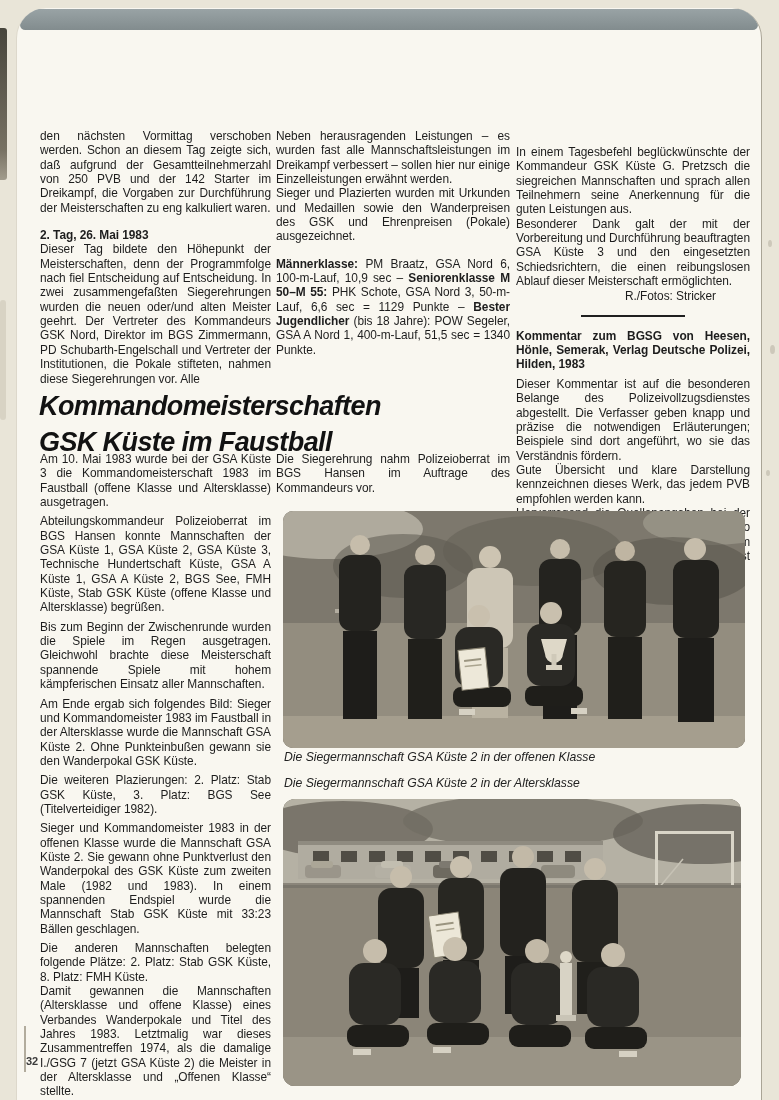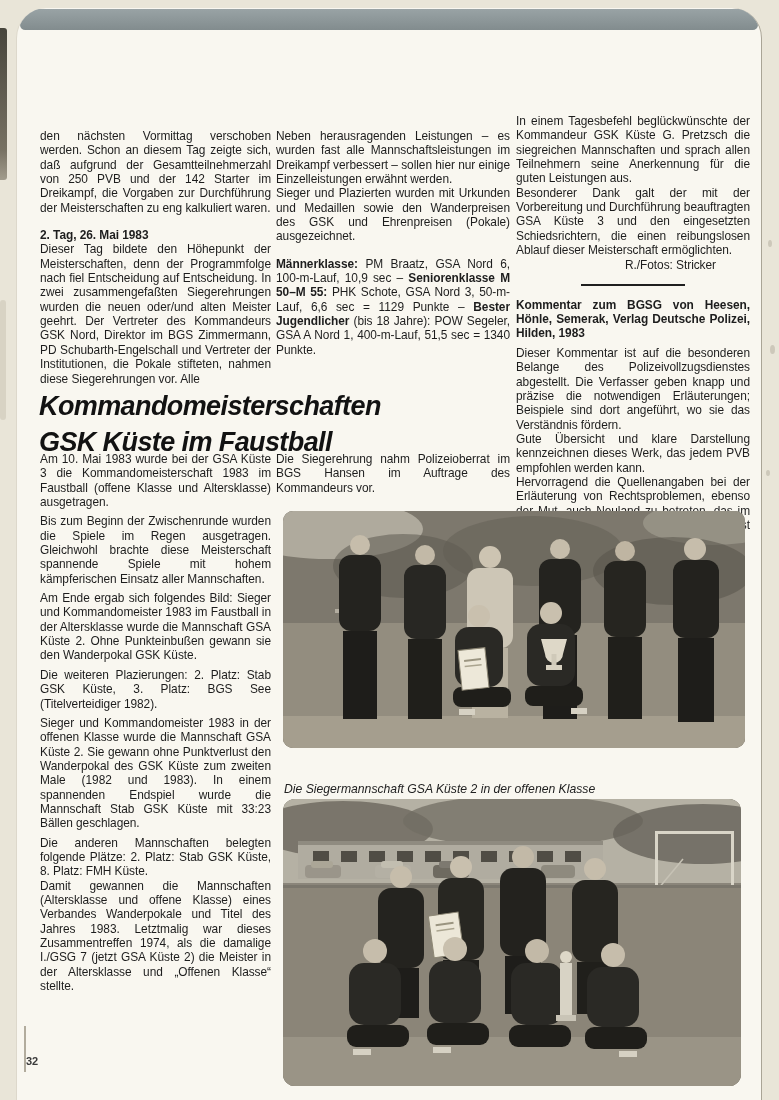--- a/index.html
+++ b/index.html
@@ -54,21 +54,21 @@
     width:104px; height:2px; background:#1f1f1f; margin:11px auto 12px auto;
   }
   .review-title { font-weight:bold; }
   .headline {
     position:absolute; left:39px; top:388px; width:470px;
     font-size:27px; line-height:36px; font-weight:bold; font-style:italic;
     letter-spacing:-0.6px; color:#121212;
   }
   .caption {
     position:absolute; left:284px; width:462px;
-    font-style:italic; font-size:12.2px; color:#222;margin-top:32px;
+    font-style:italic; font-size:12.2px; color:#222;
   }
   .photo {
     position:absolute; overflow:hidden; background:#8a857a;
   }
   #photo1 { left:283px; top:511px; width:462px; height:237px; border-radius:10px; }
   #photo2 { left:283px; top:799px; width:458px; height:287px; border-radius:12px; }
   .pageno {
     position:absolute; left:26px; top:1055px;
     font-size:11px; font-weight:bold; color:#3a3a3a;
   }
@@ -93,38 +93,39 @@
   <p class="subhead gap-lg">2. Tag, 26. Mai 1983</p>
   <p>Dieser Tag bildete den Höhepunkt der Meisterschaften, denn der Programmfolge nach fiel Entscheidung auf Entscheidung. In zwei zusammengefaßten Siegerehrungen wurden die neuen oder/und alten Meister geehrt. Der Vertreter des Kommandeurs GSK Nord, Direktor im BGS Zimmermann, PD Schubarth-Engelschall und Vertreter der Institutionen, die Pokale stifteten, nahmen diese Siegerehrungen vor. Alle</p>
 </div>
 
 <div class="col" style="left:276px; top:129px; width:234px;">
   <p>Neben herausragenden Leistungen – es wurden fast alle Mannschaftsleistungen im Dreikampf verbessert – sollen hier nur einige Einzelleistungen erwähnt werden.</p>
   <p>Sieger und Plazierten wurden mit Urkunden und Medaillen sowie den Wanderpreisen des GSK und Ehrenpreisen (Pokale) ausgezeichnet.</p>
   <p class="gap-lg"><span style="font-weight: bold;">Männerklasse:</span><span> PM Braatz, GSA Nord 6, 100-m-Lauf, 10,9 sec – </span><span style="font-weight: bold;">Seniorenklasse M 50–M 55:</span><span> PHK Schote, GSA Nord 3, 50-m-Lauf, 6,6 sec = 1129 Punkte – </span><span style="font-weight: bold;">Bester Jugendlicher</span><span> (bis 18 Jahre): POW Segeler, GSA A Nord 1, 400-m-Lauf, 51,5 sec = 1340 Punkte.</span></p>
 </div>
 
-<div class="col" style="left:516px; top:114px; width:234px;">
+<div class="col" style="left:516px; top:145px; width:234px;">
   <p>In einem Tagesbefehl beglückwünschte der Kommandeur GSK Küste G. Pretzsch die siegreichen Mannschaften und sprach allen Teilnehmern seine Anerkennung für die guten Leistungen aus.</p>
   <p>Besonderer Dank galt der mit der Vorbereitung und Durchführung beauftragten GSA Küste 3 und den eingesetzten Schiedsrichtern, die einen reibungslosen Ablauf dieser Meisterschaft ermöglichten.</p>
   <p class="byline">R./Fotos: Stricker</p>
   <div class="rule"></div>
   <p class="review-title">Kommentar zum BGSG von Heesen, Hönle, Semerak, Verlag Deutsche Polizei, Hilden, 1983</p>
   <p class="gap-sm">Dieser Kommentar ist auf die besonderen Belange des Polizeivollzugsdienstes abgestellt. Die Verfasser geben knapp und präzise die notwendigen Erläuterungen; Beispiele sind dort angeführt, wo sie das Verständnis fördern.</p>
   <p>Gute Übersicht und klare Darstellung kennzeichnen dieses Werk, das jedem PVB empfohlen werden kann.</p>
   <p>Hervorragend die Quellenangaben bei der Erläuterung von Rechtsproblemen, ebenso der Mut, auch Neuland zu betreten, das im Schrifttum bisher wenig erörtert worden ist (GSK Süd).</p>
 </div>
 
 <div class="headline">
   <div>Kommandomeisterschaften</div>
   <div>GSK Küste im Faustball</div>
 </div>
 
 <div class="col" style="left:40px; top:452px; width:231px;">
   <p>Am 10. Mai 1983 wurde bei der GSA Küste 3 die Kommandomeisterschaft 1983 im Faustball (offene Klasse und Altersklasse) ausgetragen.</p>
+  <p class="gap-sm">Abteilungskommandeur Polizeioberrat im BGS Hansen konnte Mannschaften der GSA Küste 1, GSA Küste 2, GSA Küste 3, Technische Hundertschaft Küste, GSA A Küste 1, GSA A Küste 2, BGS See, FMH Küste, Stab GSK Küste (offene Klasse und Altersklasse) begrüßen.</p>
   <p class="gap-sm">Bis zum Beginn der Zwischenrunde wurden die Spiele im Regen ausgetragen. Gleichwohl brachte diese Meisterschaft spannende Spiele mit hohem kämpferischen Einsatz aller Mannschaften.</p>
   <p class="gap-sm">Am Ende ergab sich folgendes Bild: Sieger und Kommandomeister 1983 im Faustball in der Altersklasse wurde die Mannschaft GSA Küste 2. Ohne Punkteinbußen gewann sie den Wanderpokal GSK Küste.</p>
   <p class="gap-sm">Die weiteren Plazierungen: 2. Platz: Stab GSK Küste, 3. Platz: BGS See (Titelverteidiger 1982).</p>
   <p class="gap-sm">Sieger und Kommandomeister 1983 in der offenen Klasse wurde die Mannschaft GSA Küste 2. Sie gewann ohne Punktverlust den Wanderpokal des GSK Küste zum zweiten Male (1982 und 1983). In einem spannenden Endspiel wurde die Mannschaft Stab GSK Küste mit 33:23 Bällen geschlagen.</p>
   <p class="gap-sm">Die anderen Mannschaften belegten folgende Plätze: 2. Platz: Stab GSK Küste, 8. Platz: FMH Küste.</p>
   <p>Damit gewannen die Mannschaften (Altersklasse und offene Klasse) eines Verbandes Wanderpokale und Titel des Jahres 1983. Letztmalig war dieses Zusammentreffen 1974, als die damalige I./GSG 7 (jetzt GSA Küste 2) die Meister in der Altersklasse und „Offenen Klasse“ stellte.</p>
 </div>
 
 <div class="col" style="left:276px; top:452px; width:234px;">
   <p>Die Siegerehrung nahm Polizeioberrat im BGS Hansen im Auftrage des Kommandeurs vor.</p>

